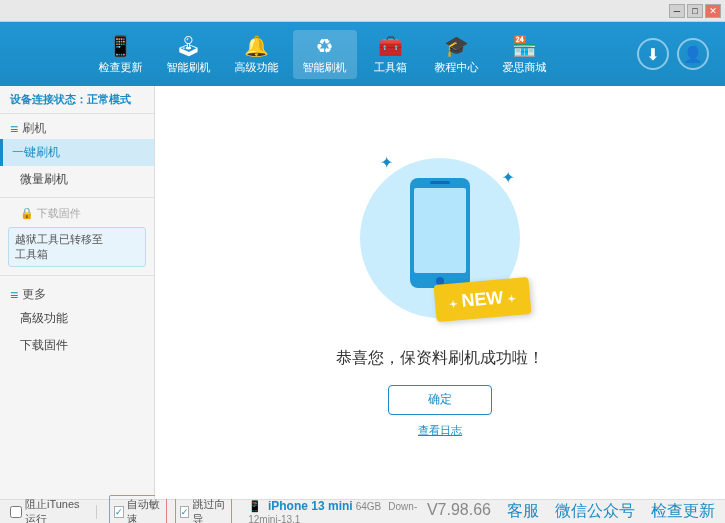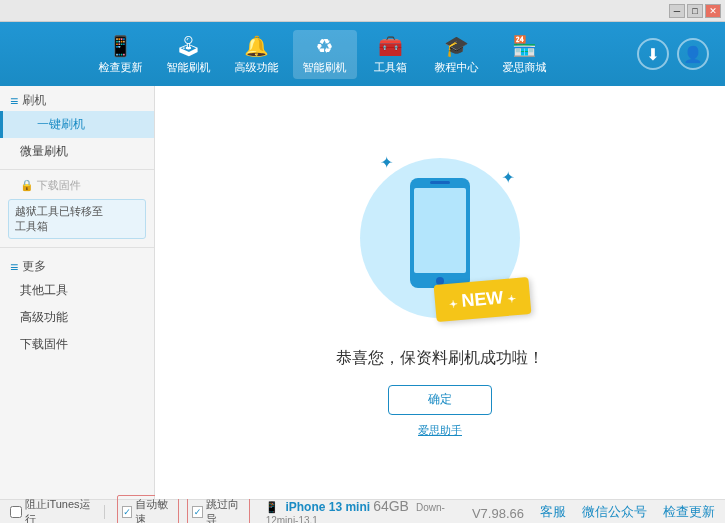--- a/index.html
+++ b/index.html
@@ -106,21 +106,21 @@
     .sidebar-section-icon { margin-right: 4px; font-size: 14px; color: #1a8bc4; }
     .sidebar-item {
       padding: 5px 10px 5px 20px;
       color: #444; font-size: 12px;
       cursor: pointer;
     }
     .sidebar-item.active {
       background: #d0eaf8;
       color: #1a8bc4;
       border-left: 3px solid #1a8bc4;
-      padding-left: 34px;
+      padding-left: 9px;
     }
     .sidebar-divider { height: 1px; background: #e0e0e0; margin: 4px 0; }
     .sidebar-grayed { color: #aaa; font-size: 11px; padding: 4px 10px 2px 20px; }
     .sidebar-info-box {
       margin: 4px 8px;
       background: #e8f4fb;
       border: 1px solid #b8ddf0;
       border-radius: 3px;
       padding: 4px 6px;
       font-size: 11px;
@@ -238,22 +238,22 @@
     .checkbox {
       width: 12px; height: 12px;
       border: 1px solid #aaa;
       background: white;
       display: flex; align-items: center; justify-content: center;
     }
     .checkbox.checked::after { content: '✓'; font-size: 9px; color: #1a8bc4; }
     .device-info { margin-left: 8px; }
     .device-name { color: #1a8bc4; font-weight: bold; font-size: 12px; }
     .bottom-right {
-      display: flex; align-items: flex-end; gap: 16px;
-      font-size: 13px; color: #666;
+      display: flex; align-items: flex-start; gap: 16px;
+      font-size: 16px; color: #666;
     }
     .bottom-version { color: #888; }
     .bottom-link { color: #1a8bc4; cursor: pointer; }
     .stop-itunes {
       display: flex; align-items: center; gap: 3px;
       color: #555; font-size: 11px;
     }
   </style>
 </head>
 <body>
@@ -299,20 +299,23 @@
 
   <div class="header-actions">
     <div class="header-action-btn">⬇</div>
     <div class="header-action-btn">👤</div>
   </div>
 </div>
 
 <div class="main">
 
   <div class="sidebar">
+    <div class="status-bar">
+      <span>设备连接状态：</span><span>正常模式</span>
+    </div>
 
     <div class="sidebar-section-header">
       <span class="sidebar-section-icon">≡</span>
       <span>刷机</span>
     </div>
 
     <div class="sidebar-item active">
       <span>一键刷机</span>
     </div>
     <div class="sidebar-item">
@@ -329,23 +332,20 @@
       <span>越狱工具已转移至<br>工具箱</span>
     </div>
 
     <div class="sidebar-divider"></div>
 
     <div class="sidebar-more-header">
       <span class="sidebar-section-icon">≡</span>
       <span>更多</span>
     </div>
 
-    <div class="sidebar-item">
-      <span>其他工具</span>
-    </div>
     <div class="sidebar-item">
       <span>高级功能</span>
     </div>
     <div class="sidebar-item">
       <span>下载固件</span>
     </div>
   </div>
 
   <div class="content">
     <div class="success-illustration">
@@ -364,21 +364,21 @@
           <rect x="30" y="8" width="20" height="3" rx="1.5" fill="#1565c0"></rect>
         </svg>
         <div class="new-badge">NEW</div>
       </div>
     </div>
 
     <div class="success-text">恭喜您，保资料刷机成功啦！</div>
 
     <button class="btn-confirm">确定</button>
 
-    <a class="btn-link">爱思助手</a>
+    <a class="btn-link">查看日志</a>
   </div>
 </div>
 
 <div class="bottom-bar">
   <div class="bottom-left">
     <div class="stop-itunes">
       <input type="checkbox" style="width: 12px; height: 12px;">
       <span>阻止iTunes运行</span>
     </div>
 
@@ -390,21 +390,21 @@
     </div>
 
     <div class="checkbox-item" style="border:1px solid #e08080; padding:1px 4px; border-radius:2px;">
       <div class="checkbox checked"></div>
       <span>跳过向导</span>
     </div>
 
     <div class="device-info">
       <span style="font-size:11px;margin-right:3px;">📱</span>
       <span class="device-name">iPhone 13 mini</span>
-      <span style="color:#888;font-size:14px;">64GB</span>
+      <span style="color:#888;font-size:10px;">64GB</span>
       <span style="margin-left:4px;color:#888;font-size:10px;">Down-12mini-13,1</span>
     </div>
   </div>
 
   <div class="bottom-right">
     <span class="bottom-version">V7.98.66</span>
     <span class="bottom-link">客服</span>
     <span class="bottom-link">微信公众号</span>
     <span class="bottom-link">检查更新</span>
   </div>

